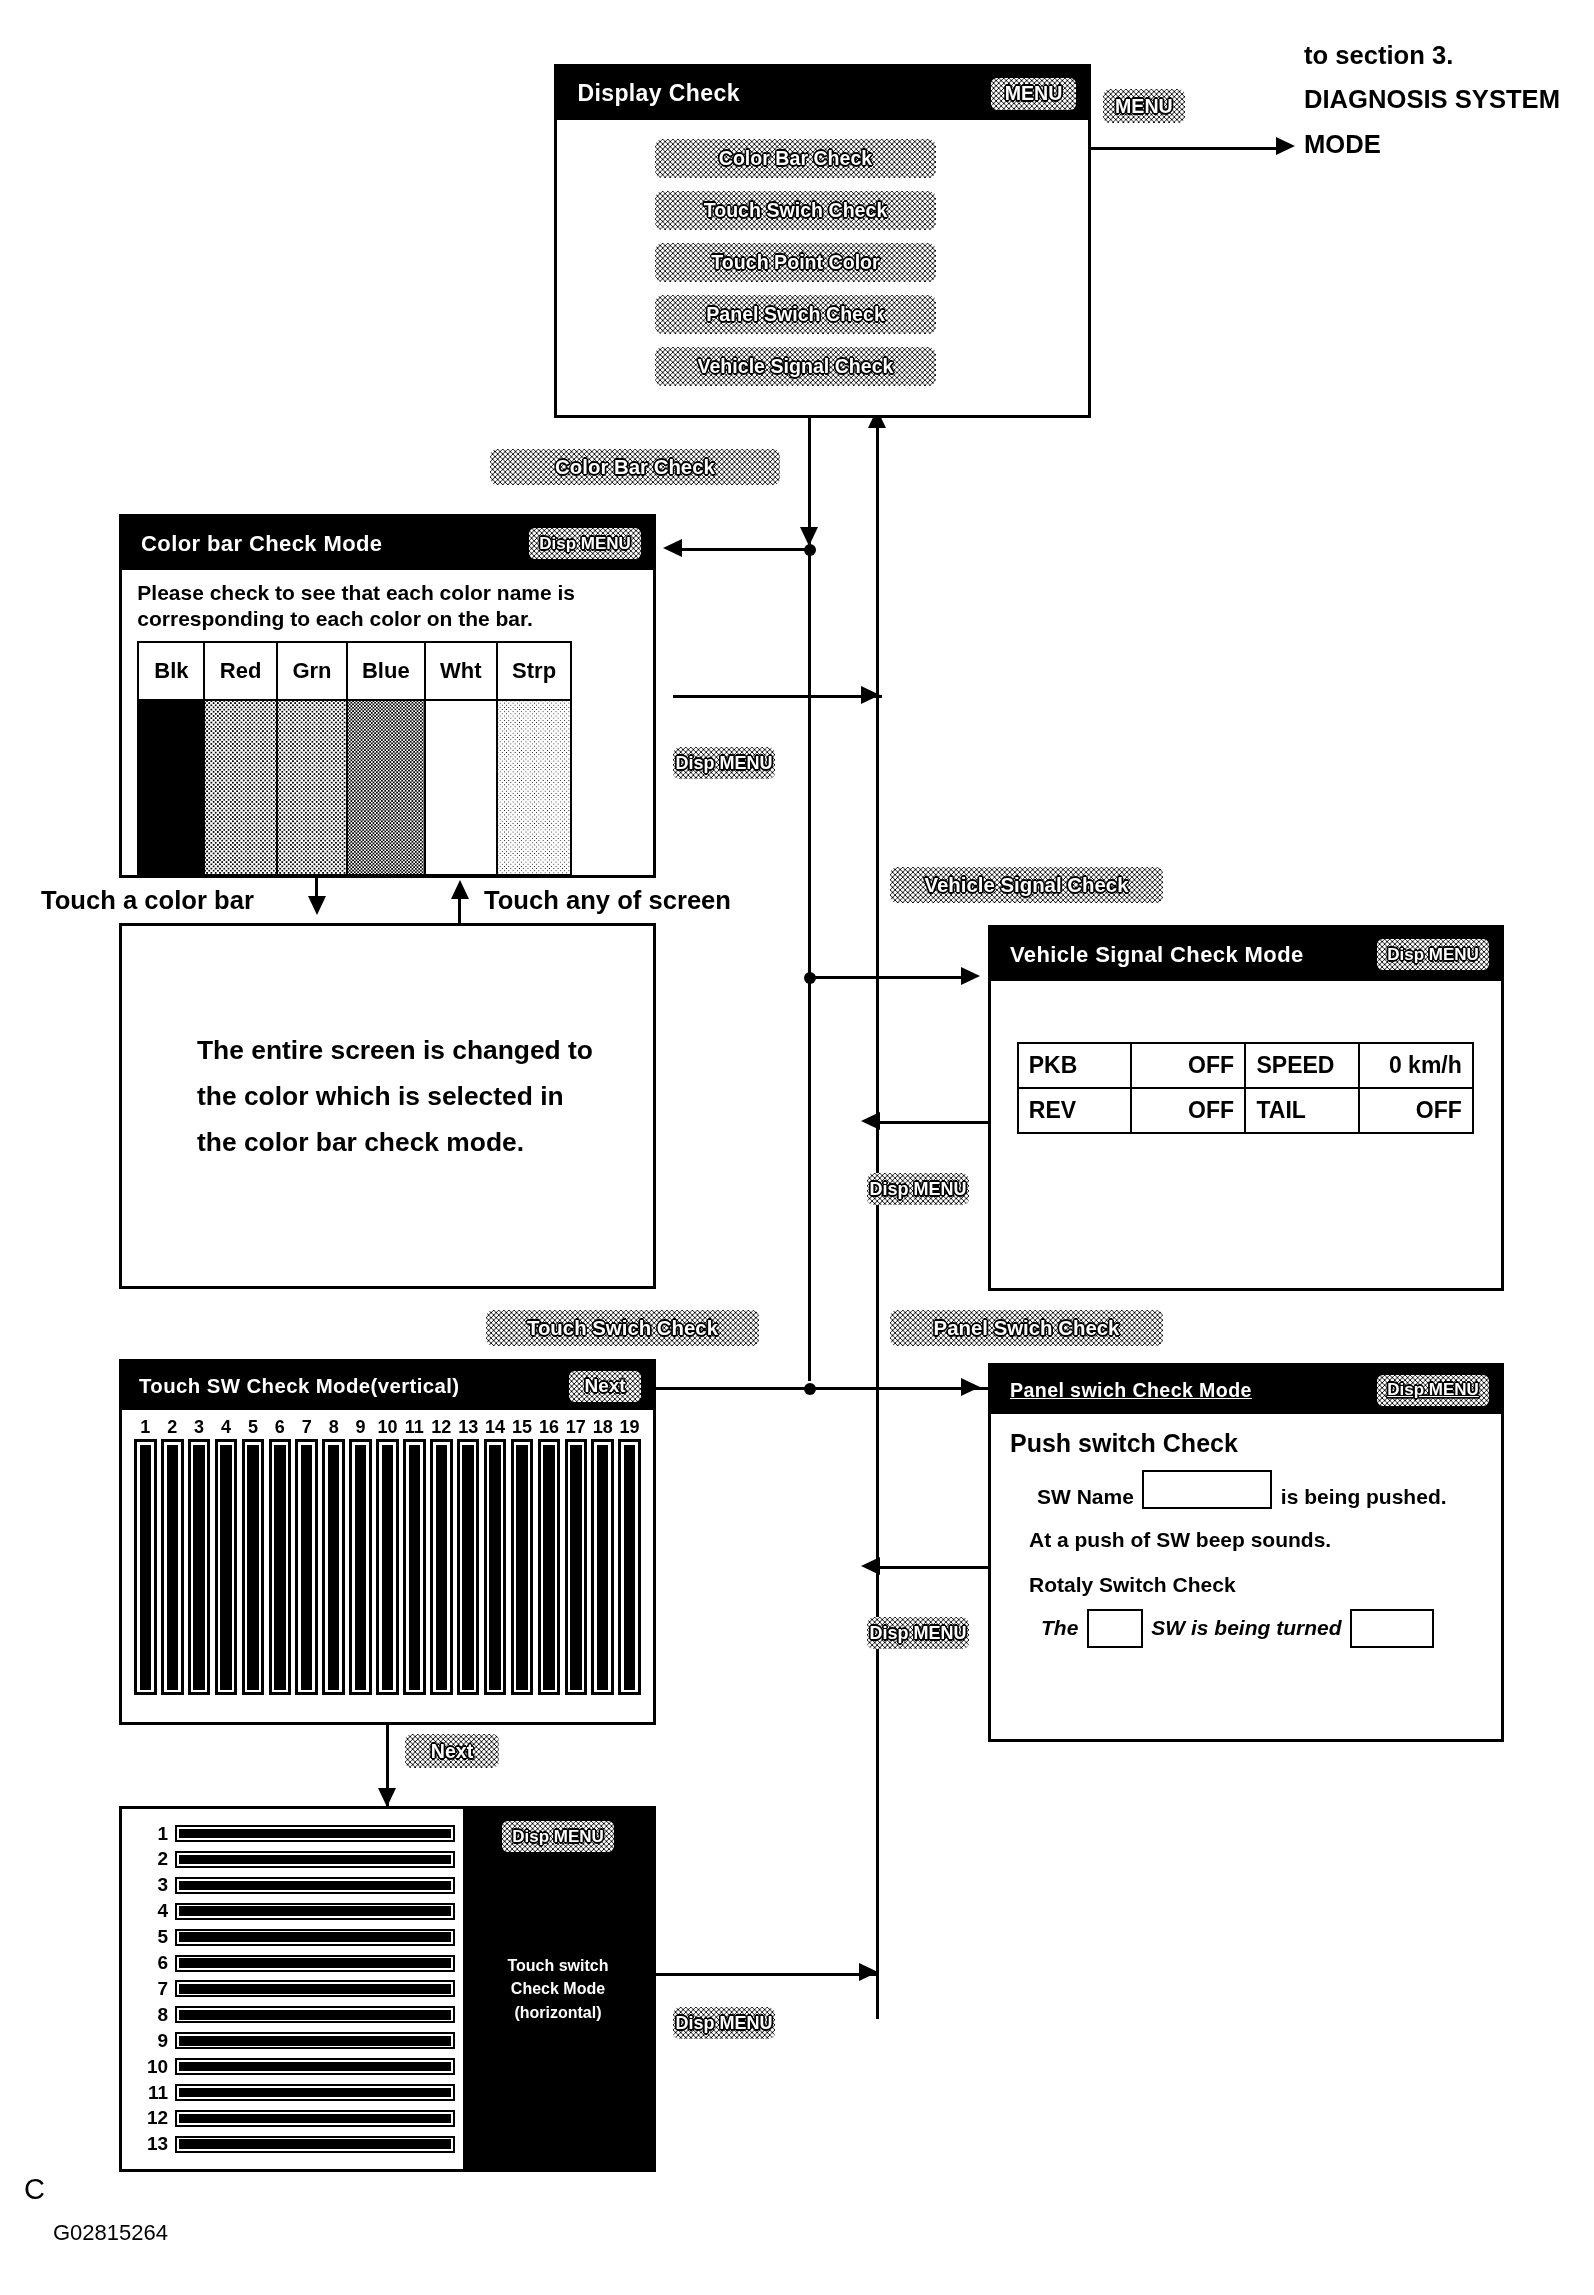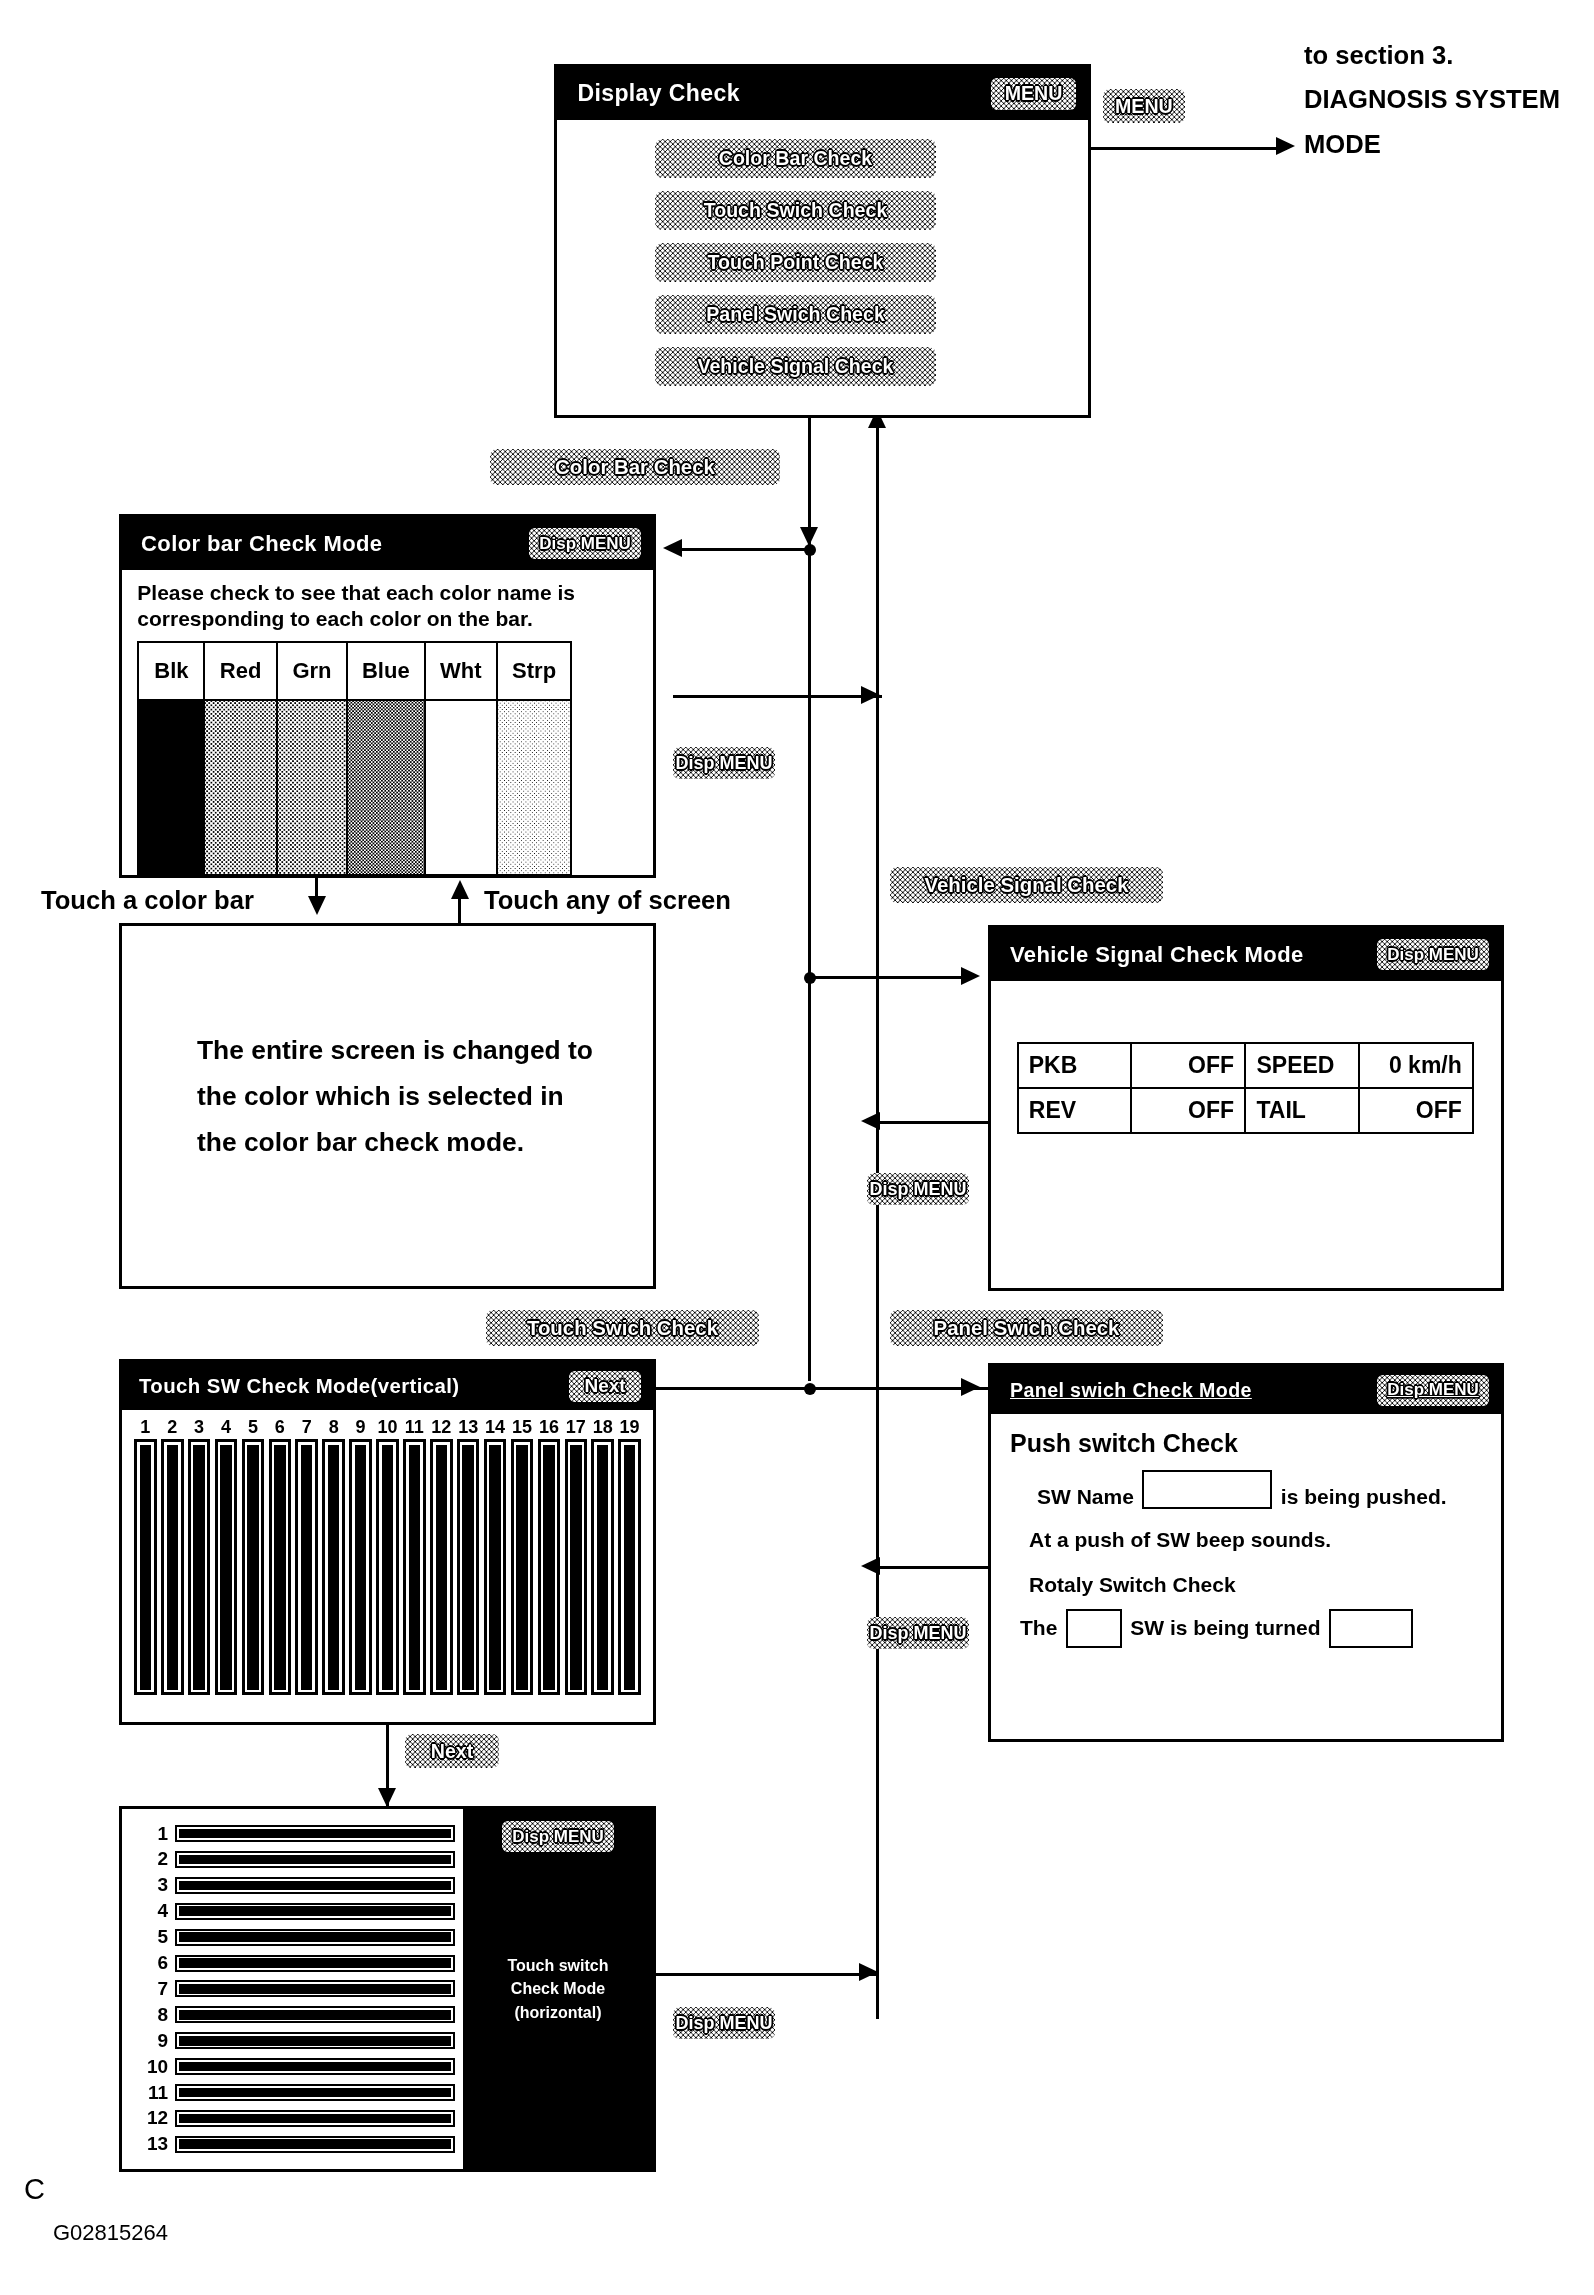--- a/index.html
+++ b/index.html
@@ -201,21 +201,21 @@
   <div class="arw arw-r" style="left:1276px;top:137px;"></div>
 
   <div class="screen" style="left:554px;top:64px;width:537px;height:354px;">
     <div class="screen-title" style="height:53px;padding:0 12px 0 20.4px;">
       <span class="ttl" style="font-size:23px;">Display  Check</span>
       <span class="dither" style="font-size:19.6px;height:32px;padding:0 13.6px;">MENU</span>
     </div>
     <div class="screen-body" style="height:297px;">
       <div class="dc-btn dither" style="top:19px;">Color  Bar  Check</div>
       <div class="dc-btn dither" style="top:71px;">Touch  Swich  Check</div>
-      <div class="dc-btn dither light" style="top:123px;">Touch  Point  Check</div>
+      <div class="dc-btn dither light" style="top:123px;">Touch  Point  Color</div>
       <div class="dc-btn dither" style="top:175px;">Panel  Swich  Check</div>
       <div class="dc-btn dither" style="top:227px;">Vehicle  Signal  Check</div>
     </div>
   </div>
 
   <div class="chip dither" style="left:1103px;top:89px;height:34px;font-size:19.6px;">MENU</div>
   <div class="lbl" style="left:1304px;top:41px;font-size:25.6px;">to section 3.</div>
   <div class="lbl" style="left:1304px;top:85px;font-size:25.6px;">DIAGNOSIS  SYSTEM</div>
   <div class="lbl" style="left:1304px;top:130px;font-size:25.6px;">MODE</div>
 
@@ -321,21 +321,21 @@
       <div style="margin-left:27px;display:flex;align-items:flex-end;gap:8.5px;">
         <span style="font-size:21px;font-weight:bold;">SW Name</span>
         <span class="fld" style="width:130px;height:39px;"></span>
         <span style="font-size:21px;font-weight:bold;">is being pushed.</span>
       </div>
 
       <div style="font-size:21px;font-weight:bold;margin:19px 0 0 19px;">At a push of SW beep sounds.</div>
 
       <div style="font-size:21px;font-weight:bold;margin:20.4px 0 0 19px;">Rotaly Switch Check</div>
 
-      <div style="margin:12px 0 0 10px;display:flex;align-items:center;gap:8.5px;">
+      <div style="margin:12px 0 0 31px;display:flex;align-items:center;gap:8.5px;font-style:italic;">
         <span style="font-size:21px;font-weight:bold;">The</span>
         <span class="fld" style="width:56px;height:39px;"></span>
         <span style="font-size:21px;font-weight:bold;">SW is being turned</span>
         <span class="fld" style="width:84px;height:39px;"></span>
       </div>
     </div>
   </div>
 
   <div class="screen" style="left:119px;top:1359px;width:537px;height:366px;">
     <div class="screen-title" style="height:48px;padding:0 12px 0 17px;">

